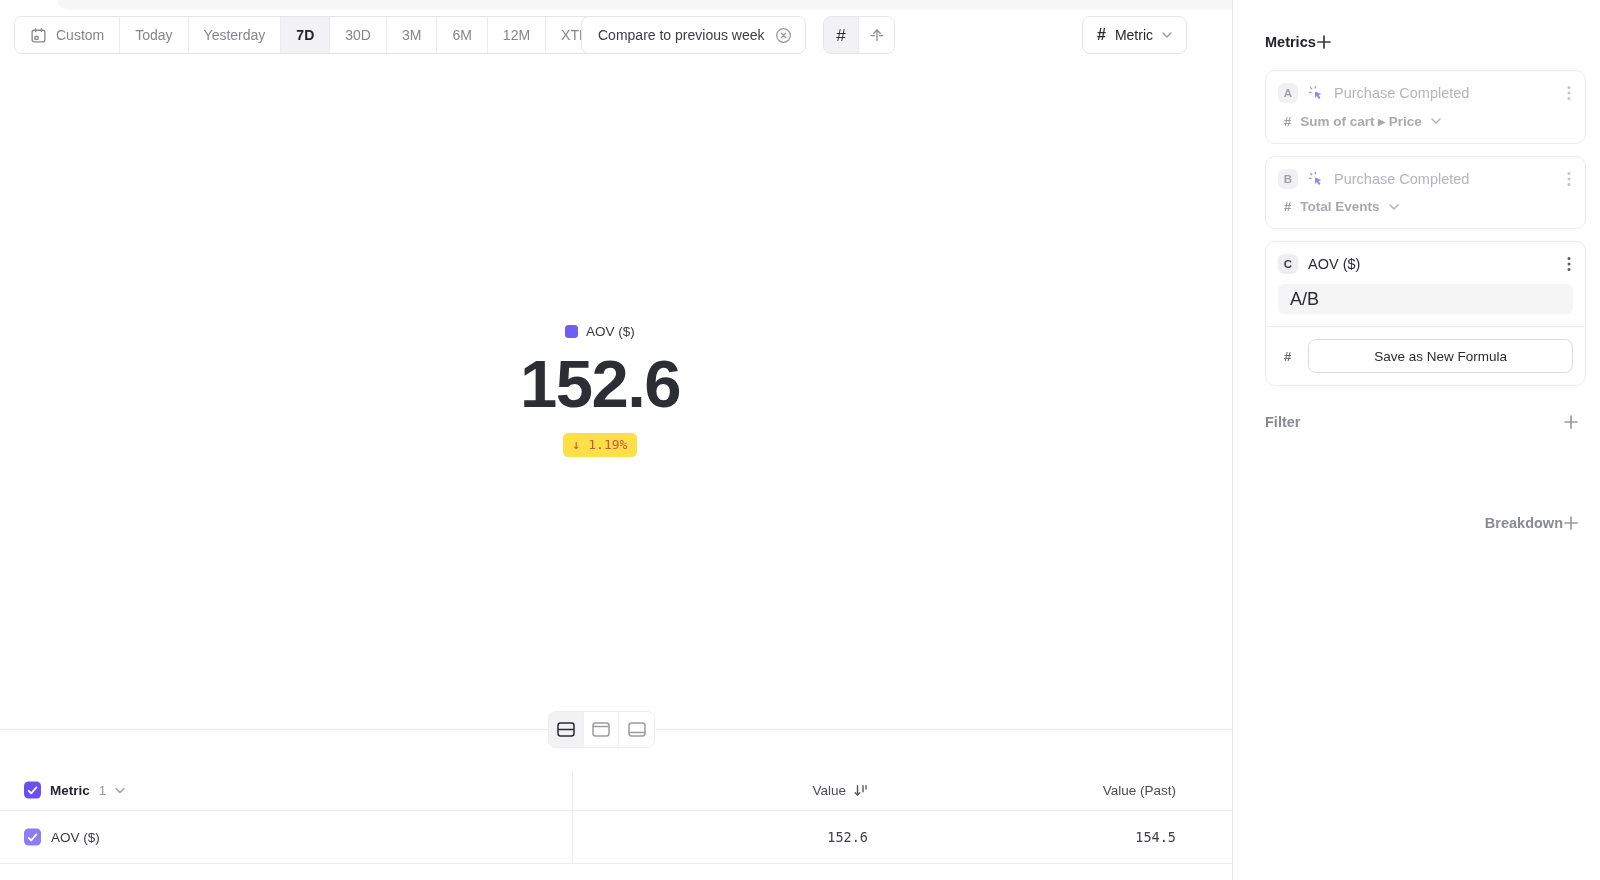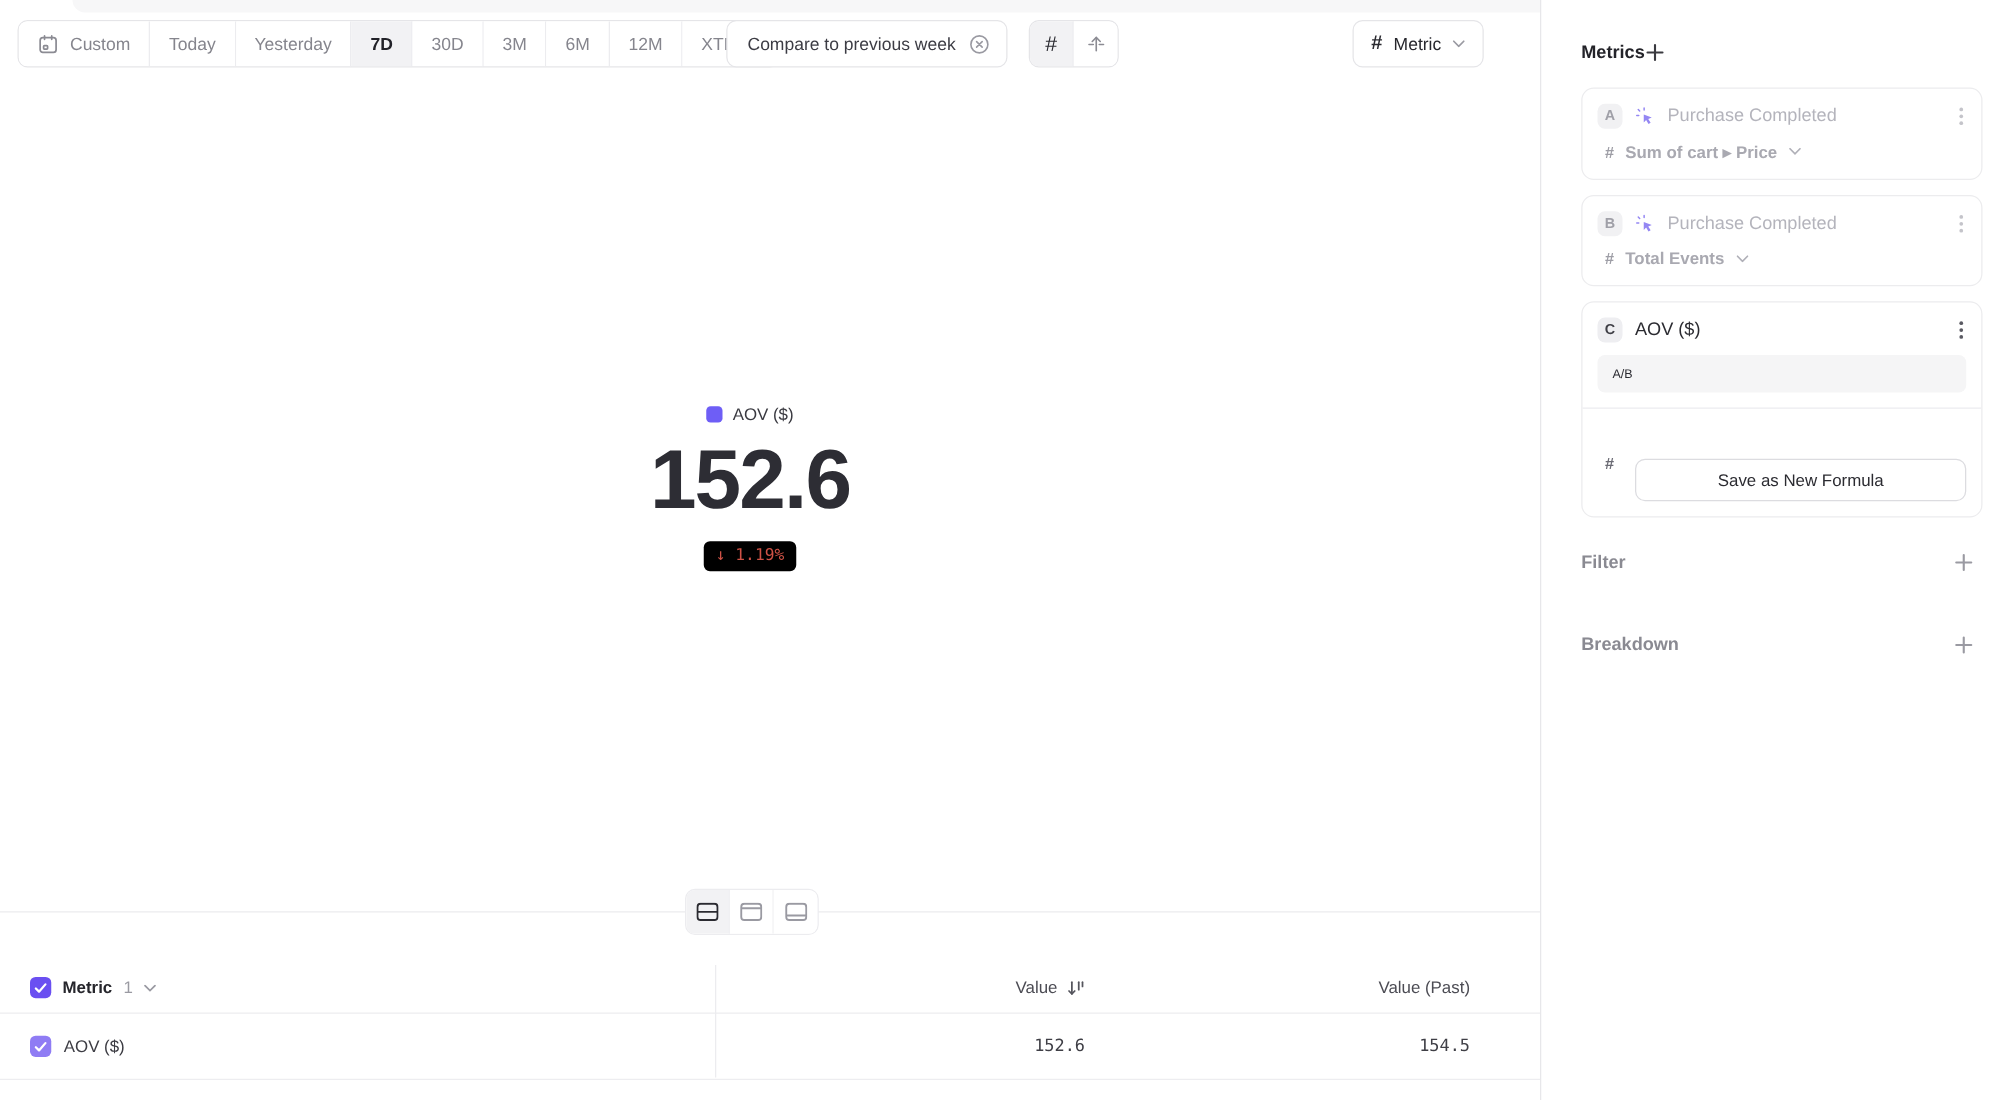--- a/index.html
+++ b/index.html
@@ -79,28 +79,28 @@
   .card-top { display:flex; align-items:center; gap:10px; padding:12px 12px 0; height:32px; }
   .badge { width:20px; height:20px; border-radius:6px; background:#f1f1f3; display:flex; align-items:center; justify-content:center; font-size:11.5px; font-weight:700; color:#a0a0a8; flex:none; }
   .badge.active { color:#3f3f46; background:#eeeef1; }
   .card-title { font-size:14.5px; color:#b4b4bc; }
   .card-title.active { color:#2b2b31; font-weight:500; }
   .kebab { margin-left:auto; background:none; border:none; cursor:pointer; color:#c4c4ca; display:flex; padding:2px; }
   .kebab.active { color:#5a5a62; }
   .card-measure { display:flex; align-items:center; gap:9px; margin:10px 12px 0; padding:0 0 14px 6px; cursor:pointer; }
   .m-hash { font-size:13px; font-weight:600; color:#9e9ea6; }
   .m-text { font-size:13.5px; color:#a9a9b1;font-weight:bold; }
-  .formula-input { margin:10px 12px 0; height:30px; background:#f5f5f6; border-radius:6px; display:flex; align-items:center; padding:0 12px; font-size:10px; color:#2b2b31; cursor:text; }
+  .formula-input { margin:10px 12px 0; height:30px; background:#f5f5f6; border-radius:6px; display:flex; align-items:center; padding:0 12px; font-size:18px; color:#2b2b31; cursor:text; }
   .card-sep { margin-top:12px; height:1px; background:#ececef; }
   .card-foot { display:flex; align-items:center; gap:17px; padding:12px; }
   .card-foot .m-hash { color:#6b6b74; padding-left:6px; }
-  .save-btn { flex:1; height:34px; border:1px solid #dcdce0; border-radius:8px; background:#fff; font-size:13.5px; font-weight:500; color:#2b2b31; cursor:pointer; font-family:"Liberation Sans",sans-serif;margin-top:28px; }
+  .save-btn { flex:1; height:34px; border:1px solid #dcdce0; border-radius:8px; background:#fff; font-size:13.5px; font-weight:500; color:#2b2b31; cursor:pointer; font-family:"Liberation Sans",sans-serif; }
 
   .section-row { display:flex; align-items:center; justify-content:space-between; margin-top:28px; padding-right:7px; }
-  .section-row.second { margin-top:50px; }
+  .section-row.second { margin-top:85px;justify-content:flex-end; }
   .section-title { font-size:14.5px; font-weight:700; color:#8a8a92; }
 </style>
 </head>
 <body>
 
 <div class="app">
 
   <div class="main">
     <div class="top-strip"></div>
 
@@ -184,21 +184,21 @@
         </span>
       </button>
     </div>
 
     <div class="kpi">
       <div class="kpi-legend">
         <span class="kpi-swatch" id="kpi-swatch" style="background: rgb(110, 94, 246);"></span>
         <span class="kpi-legend-label">AOV ($)</span>
       </div>
       <div class="kpi-number">152.6</div>
-      <div class="kpi-badge" id="kpi-badge" style="background: #000000; color: rgb(207, 82, 70);">↓ 1.19%</div>
+      <div class="kpi-badge" id="kpi-badge" style="background: #fde047; color: rgb(207, 82, 70);">↓ 1.19%</div>
     </div>
 
     <div class="chart-divider"></div>
 
     <div class="seg-views">
       <button class="view-btn selected">
         <span class="icon">
           <svg width="18" height="15" viewBox="0 0 18 15" fill="none" stroke="currentColor" stroke-width="1.5">
               <rect x="1" y="1" width="16" height="13" rx="2.5"></rect>
               <line x1="1" y1="7.5" x2="17" y2="7.5"></line>

